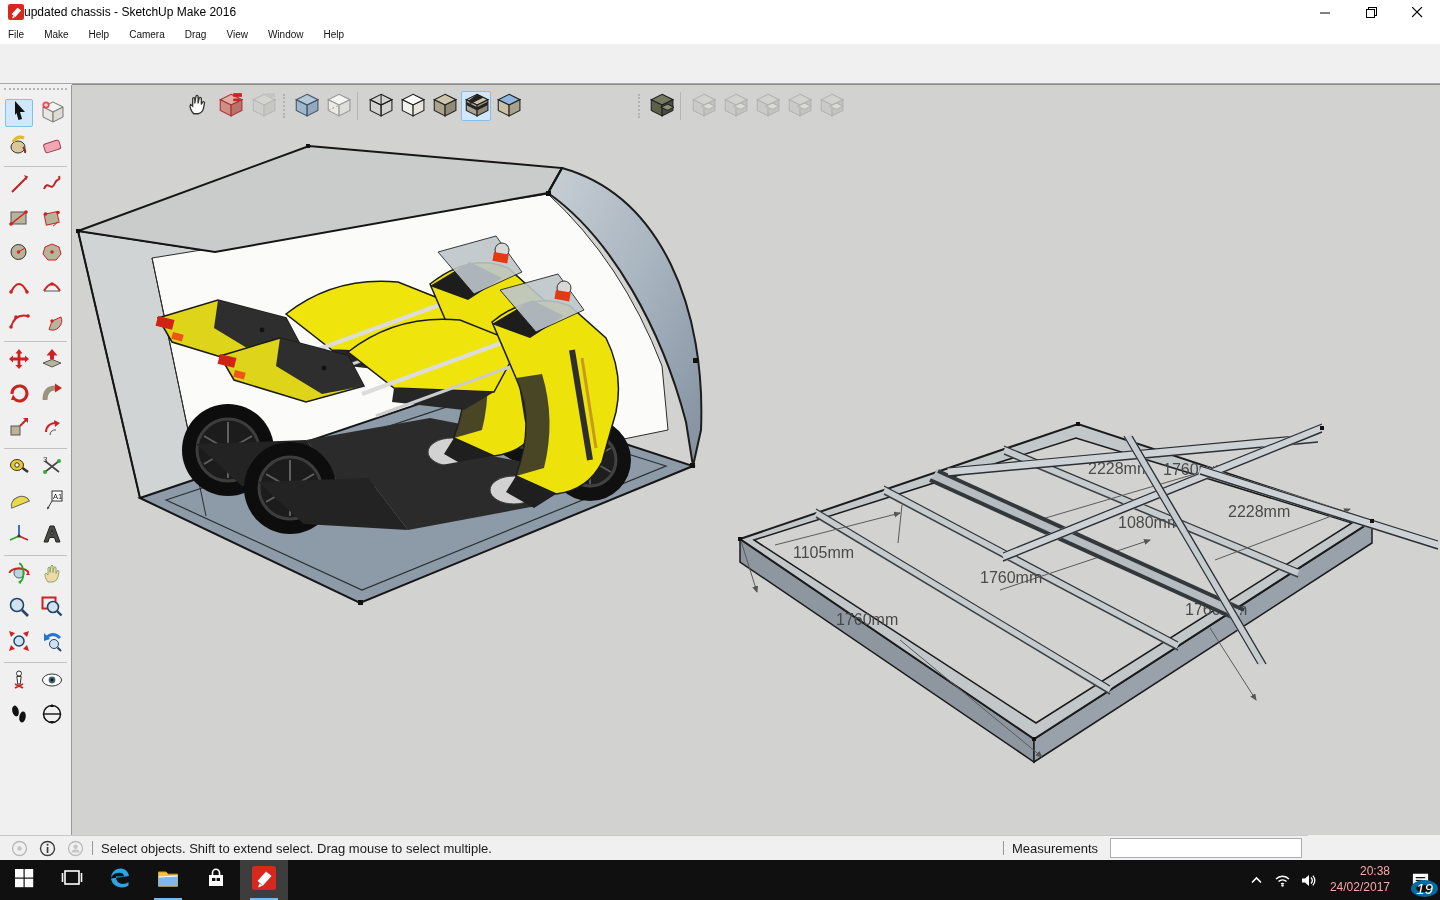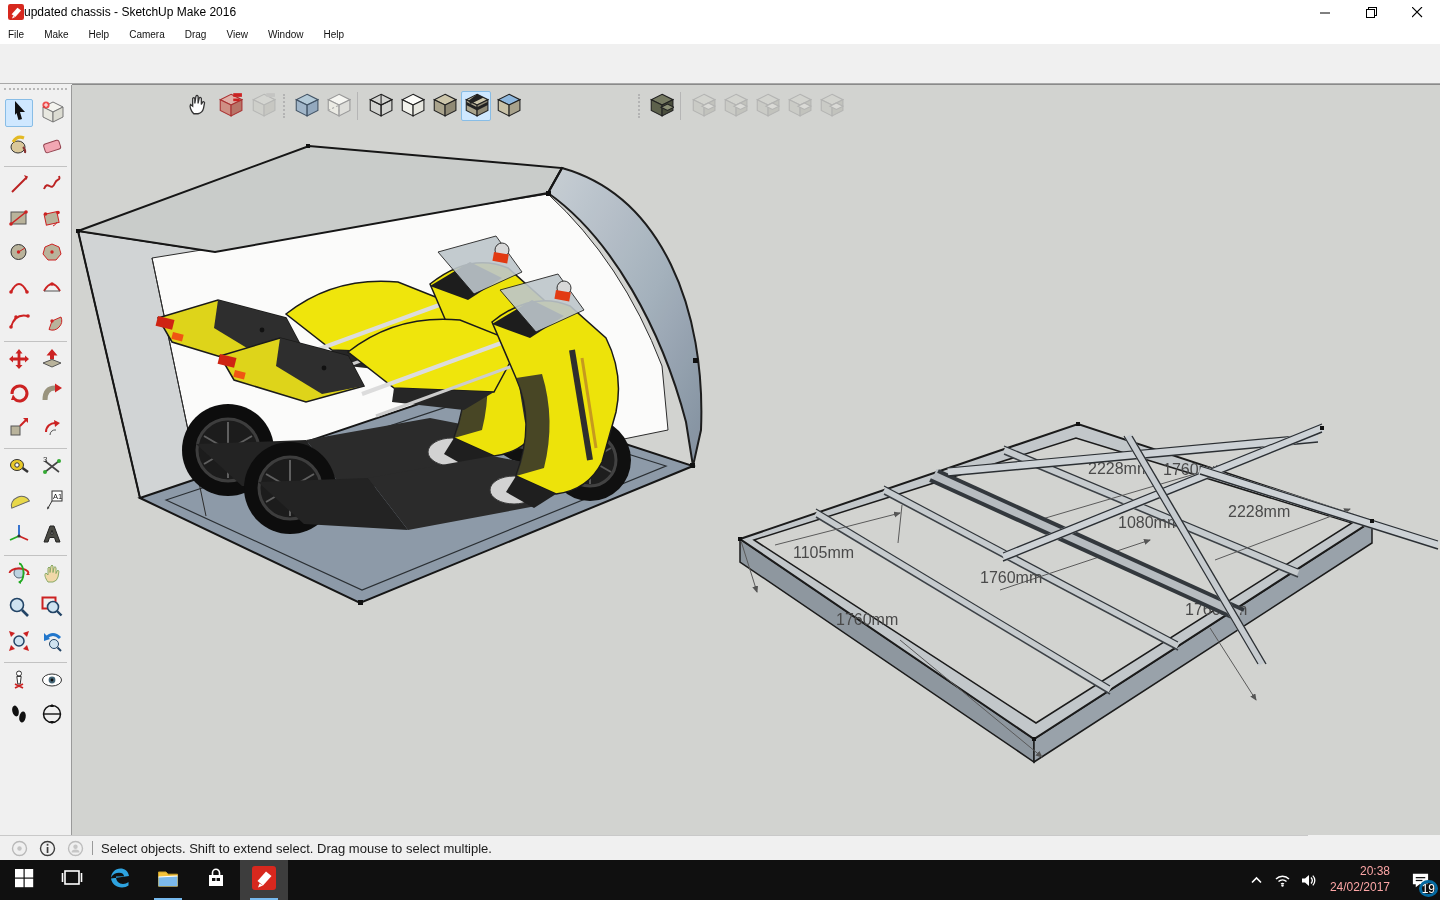--- a/index.html
+++ b/index.html
@@ -51,21 +51,21 @@
   #taskbar { position:absolute; left:0; top:860px; width:1440px; height:40px; background:#101010; z-index:6; display:flex; align-items:stretch; }
   .tk-btn { width:48px; height:40px; display:flex; align-items:center; justify-content:center; position:relative; }
   .tk-btn svg { width:24px; height:24px; }
   .tk-btn .underline { position:absolute; bottom:0; left:10px; right:10px; height:2px; background:#76b9ed; }
   .tk-btn.active { background:#3d3d3d; }
   #tray { margin-left:auto; display:flex; align-items:center; }
   .tray-icon { width:26px; height:26px; display:flex; align-items:center; justify-content:center; }
   .tray-icon svg { width:17px; height:17px; }
   #clock { color:#fca5a5; font-size:12px; text-align:right; line-height:1.3; margin:0 10px 0 8px; }
   #notif { position:relative; width:40px; height:40px; display:flex; align-items:center; justify-content:center; }
-  #notif-badge { position:absolute; right:2px; bottom:3px; min-width:17px; height:17px; border:3px solid #0369a1; border-radius:50%; color:#fff; font-size:12px; display:flex; align-items:center; justify-content:center; background:rgba(16,16,16,.6); }
+  #notif-badge { position:absolute; right:2px; bottom:3px; min-width:17px; height:17px; border:5px solid #0369a1; border-radius:50%; color:#fff; font-size:15px; display:flex; align-items:center; justify-content:center; background:rgba(16,16,16,.6);font-style:italic; }
 </style>
 </head>
 <body>
 
 <div id="stage">
 
   <svg id="viewport-svg" width="1440" height="900" viewBox="0 0 1440 900">
     <defs>
       <linearGradient id="shellGrad" x1="0" y1="0" x2="1" y2="1">
         <stop offset="0" stop-color="#c8cfd5"></stop>
@@ -741,20 +741,25 @@
     </span>
     <span class="sb-icon">
       <svg viewBox="0 0 17 17">
           <circle cx="8.5" cy="8.5" r="7" fill="none" stroke="#bdbdbd" stroke-width="1.4"></circle>
           <circle cx="8.5" cy="6.8" r="2.2" fill="#c6c6c6"></circle>
           <path d="M4.5,12.5 a4,3 0 0 1 8,0 Z" fill="#c6c6c6"></path>
         </svg>
     </span>
     <span class="sb-divider"></span>
     <span id="sb-msg">Select objects. Shift to extend select. Drag mouse to select multiple.</span>
+    <div id="sb-right">
+      <span class="sb-divider"></span>
+      <span id="sb-measure-label">Measurements</span>
+      <input id="sb-measure-box" value="" style="">
+    </div>
   </div>
 
   <div id="taskbar">
     <div id="taskbar-items" style="display:flex">
         <div class="tk-btn">
           <span><svg viewBox="0 0 24 24">
               <g fill="#fff">
                 <rect x="3" y="3" width="8.5" height="8.5"></rect>
                 <rect x="12.7" y="3" width="8.5" height="8.5"></rect>
                 <rect x="3" y="12.7" width="8.5" height="8.5"></rect>

